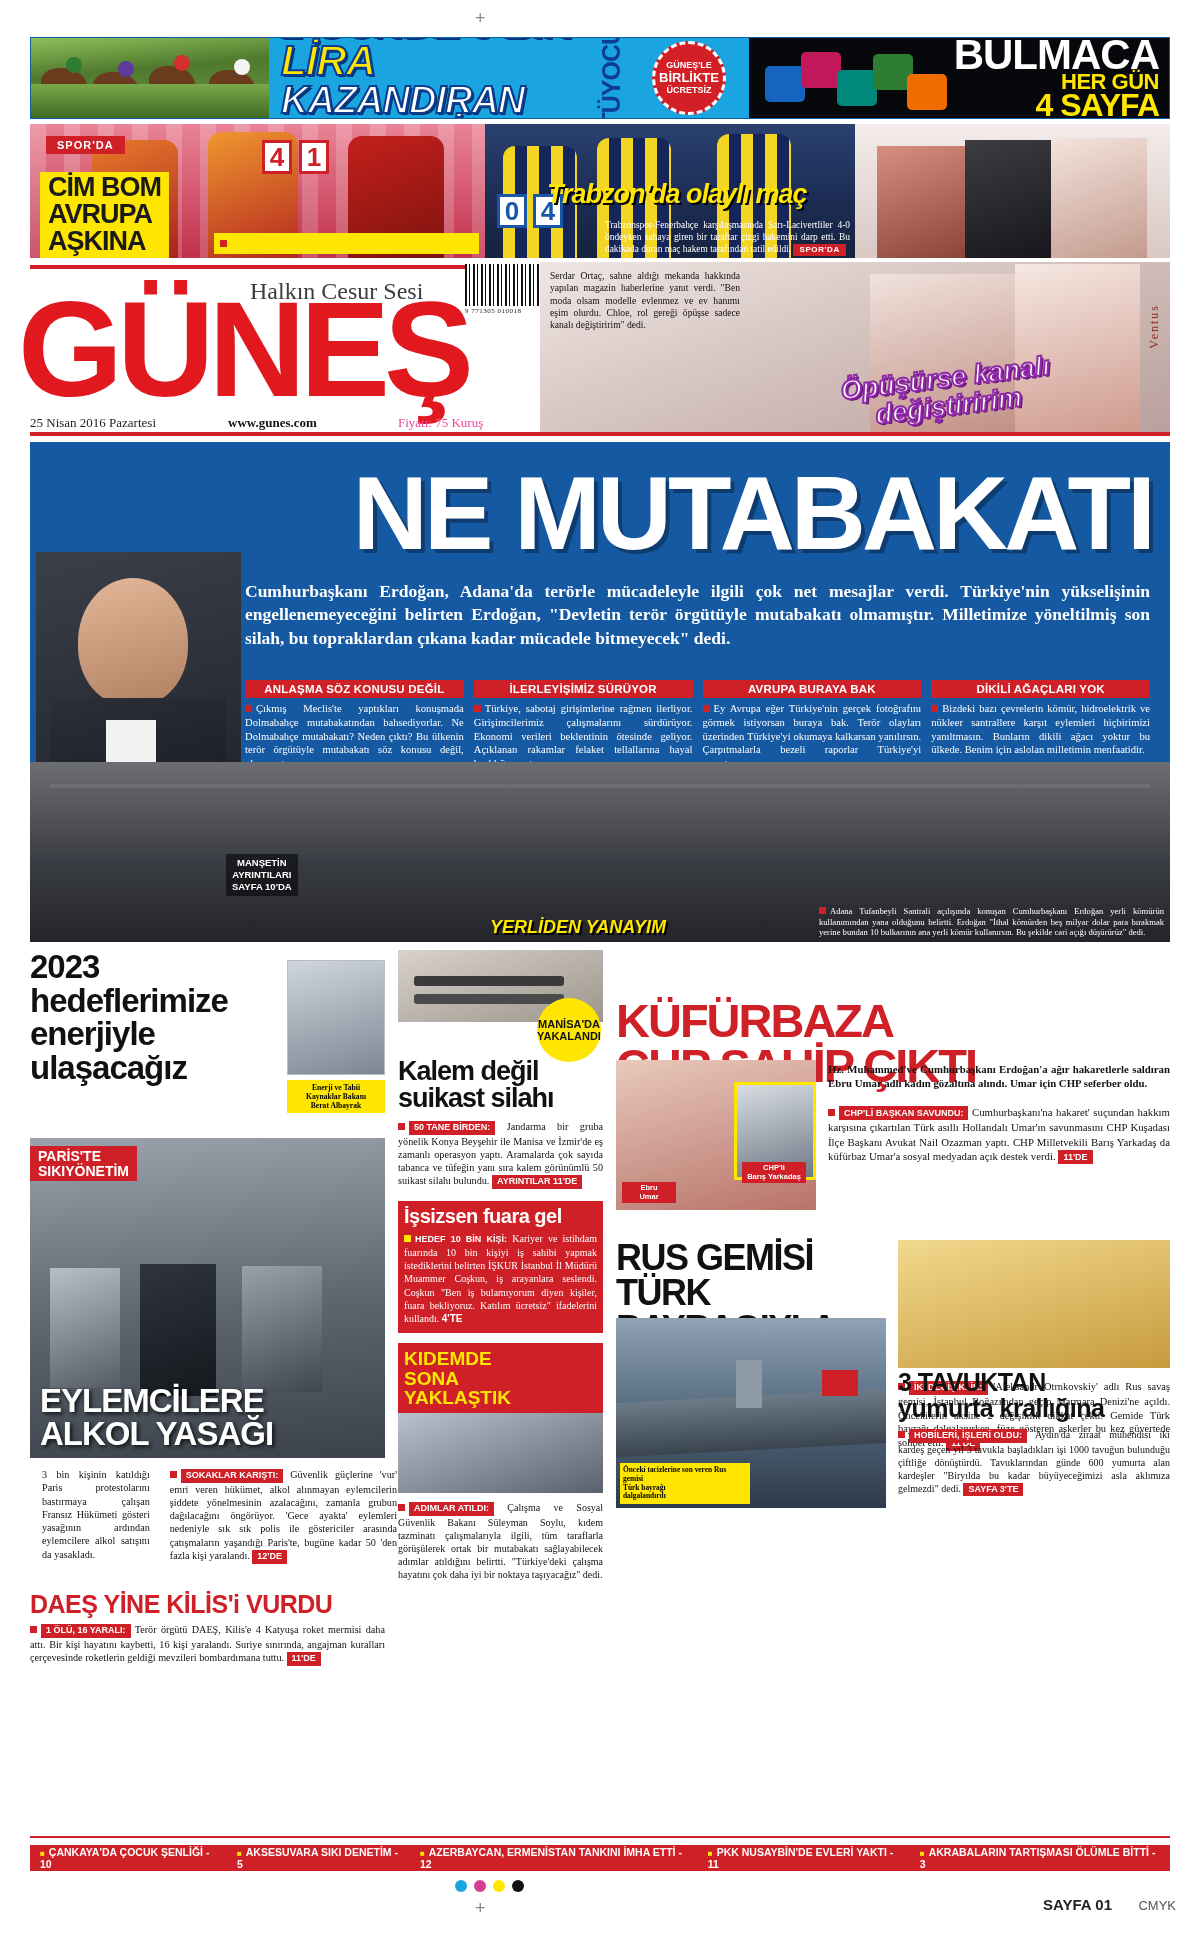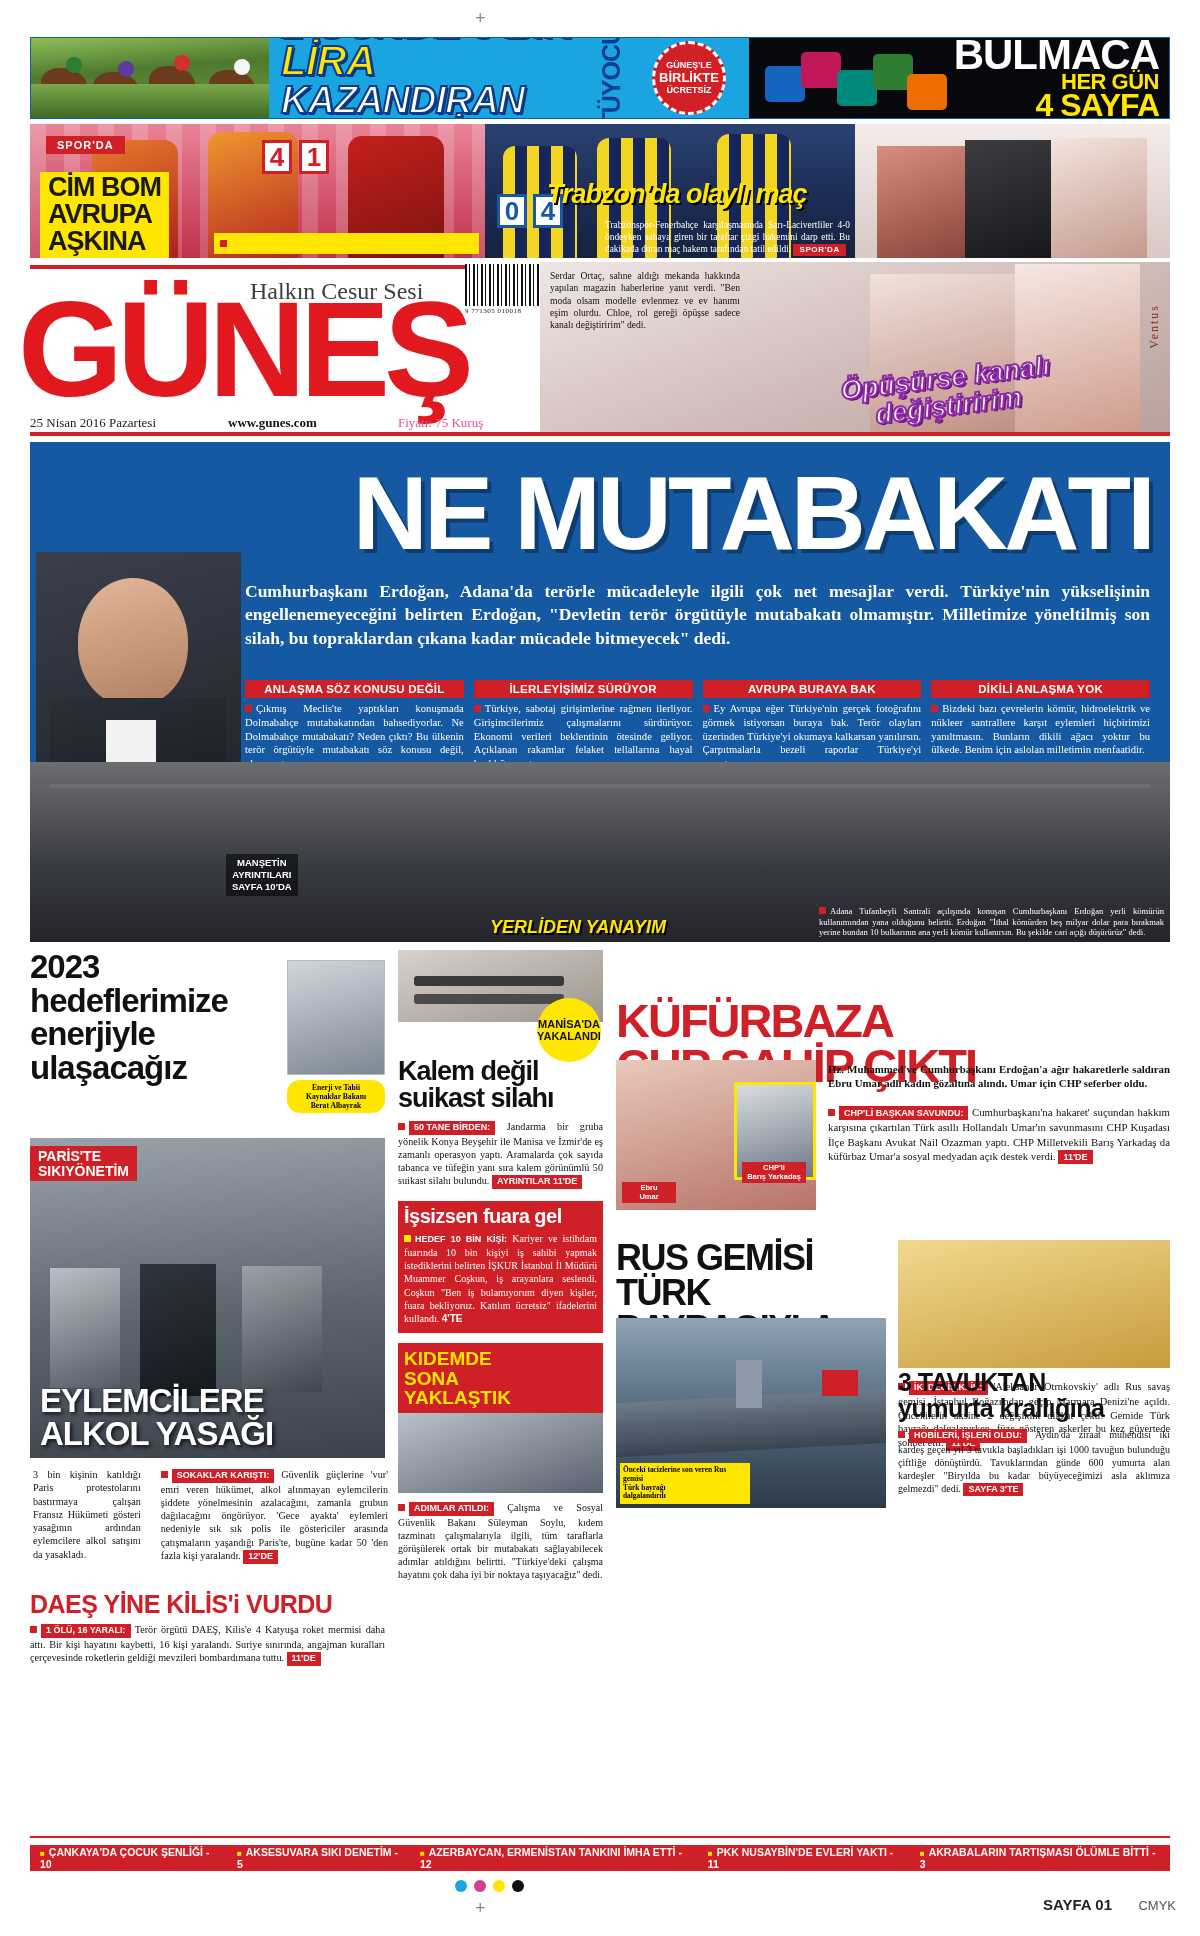--- a/index.html
+++ b/index.html
@@ -142,21 +142,21 @@
   .cap-yellow { position:absolute; right:0; top:130px; width:98px; background:#ffe600; font-size:7.6px;
                 line-height:1.2; padding:3px 4px; text-align:center; font-weight:bold; }
 
   .paris { position:absolute; left:0; top:188px; width:355px; height:320px;
            background:linear-gradient(175deg,#9aa2ab,#5c646e 55%,#3b424b); overflow:hidden; }
   .paris-tag { position:absolute; left:0; top:8px; background:#cf2027; color:#fff;
                font-family:"Liberation Sans",sans-serif; font-weight:bold; font-size:14px; line-height:1.05;
                padding:3px 8px; }
   .eylem { position:absolute; left:10px; bottom:8px; font-family:"Liberation Sans",sans-serif; font-weight:bold;
            font-size:33px; color:#fff; line-height:0.98; letter-spacing:-1px; text-shadow:2px 2px 4px rgba(0,0,0,.8); }
-  .c1b { position:absolute; left:3px; top:518px; width:355px; display:flex; gap:20px; }
+  .c1b { position:absolute; left:12px; top:518px; width:355px; display:flex; gap:20px; }
   .c1b .col { font-size:10.2px; line-height:1.3; text-align:justify; color:#111; }
   .daes { position:absolute; left:0; top:640px; width:355px; }
   .daes-h { font-family:"Liberation Sans",sans-serif; font-weight:bold; font-size:25px; color:#cf2027; letter-spacing:-.5px; }
 
   .c2 { position:absolute; left:368px; top:0; width:205px; }
   .kalem-img { width:205px; height:72px; background:linear-gradient(160deg,#d8d2cb,#9c958c); position:relative; }
   .manisa { position:absolute; right:2px; top:48px; width:64px; height:64px; border-radius:50%;
             background:#ffe600; color:#111; font-family:"Liberation Sans",sans-serif; font-weight:bold;
             font-size:11px; line-height:1.1; display:flex; align-items:center; justify-content:center; text-align:center; }
   .kalem-h { font-family:"Liberation Sans",sans-serif; font-weight:bold; font-size:27px; color:#111;
@@ -350,21 +350,21 @@
           <span class="bullet"></span><span>Türkiye, sabotaj girişimlerine rağmen ilerliyor. Girişimcilerimiz çalışmalarını sürdürüyor. Ekonomi verileri beklentinin ötesinde geliyor. Açıklanan rakamlar felaket tellallarına hayal kırıklığı yaşatıyor.</span>
         </div>
       </div>
       <div class="box">
         <div class="boxhdr">AVRUPA BURAYA BAK</div>
         <div class="boxtxt">
           <span class="bullet"></span><span>Ey Avrupa eğer Türkiye'nin gerçek fotoğrafını görmek istiyorsan buraya bak. Terör olayları üzerinden Türkiye'yi okumaya kalkarsan yanılırsın. Çarpıtmalarla bezeli raporlar Türkiye'yi yansıtmıyor.</span>
         </div>
       </div>
       <div class="box">
-        <div class="boxhdr">DİKİLİ ANLAŞMA YOK</div>
+        <div class="boxhdr">DİKİLİ AĞAÇLARI YOK</div>
         <div class="boxtxt">
           <span class="bullet"></span><span>Bizdeki bazı çevrelerin kömür, hidroelektrik ve nükleer santrallere karşıt eylemleri hiçbirimizi yanıltmasın. Bunların dikili ağacı yoktur bu ülkede. Benim için aslolan milletimin menfaatidir.</span>
         </div>
       </div>
     </div>
 
     <div class="crowd">
       <div style="position:absolute; left:20px; top:22px; width:1100px; height:4px; background:rgba(255,255,255,.08);"></div>
       <div class="manset" style="white-space:pre-line;">MANŞETİN
 AYRINTILARI
@@ -375,21 +375,21 @@
       </div>
     </div>
   </div>
 
   <div class="lower">
 
     <div class="c1">
       <div class="enerji-h" style="white-space:pre-line; width:260px;">2023 hedeflerimize
 enerjiyle ulaşacağız</div>
       <div class="albayrak-img"></div>
-      <div class="cap-yellow" style="white-space:pre-line;border-radius:13px;">Enerji ve Tabii
+      <div class="cap-yellow" style="white-space:pre-line;">Enerji ve Tabii
 Kaynaklar Bakanı
 Berat Albayrak</div>
       <div class="c1txt">
         <span class="bullet"></span><span class="tag">3'E KATLADIK:</span>
         <span>Enerji ve Tabii Kaynaklar Bakanı Berat Albayrak, Türkiye'nin 2002 yılında 31 bin megavat kurulu güce sahip olduğunu, bugün ise 74 bin megavatın aşıldığını belirtti. Albayrak, "Türkiye'nin hedeflediği büyümeye ulaşması için 50 bin megawatlık yeni yatırım yapmalıyız" ifadelerini kullandı.</span>
         <span class="tag">SAYFA 10'DA</span>
       </div>
 
       <div class="paris">
         <div class="paris-tag" style="white-space:pre-line;">PARİS'TE

